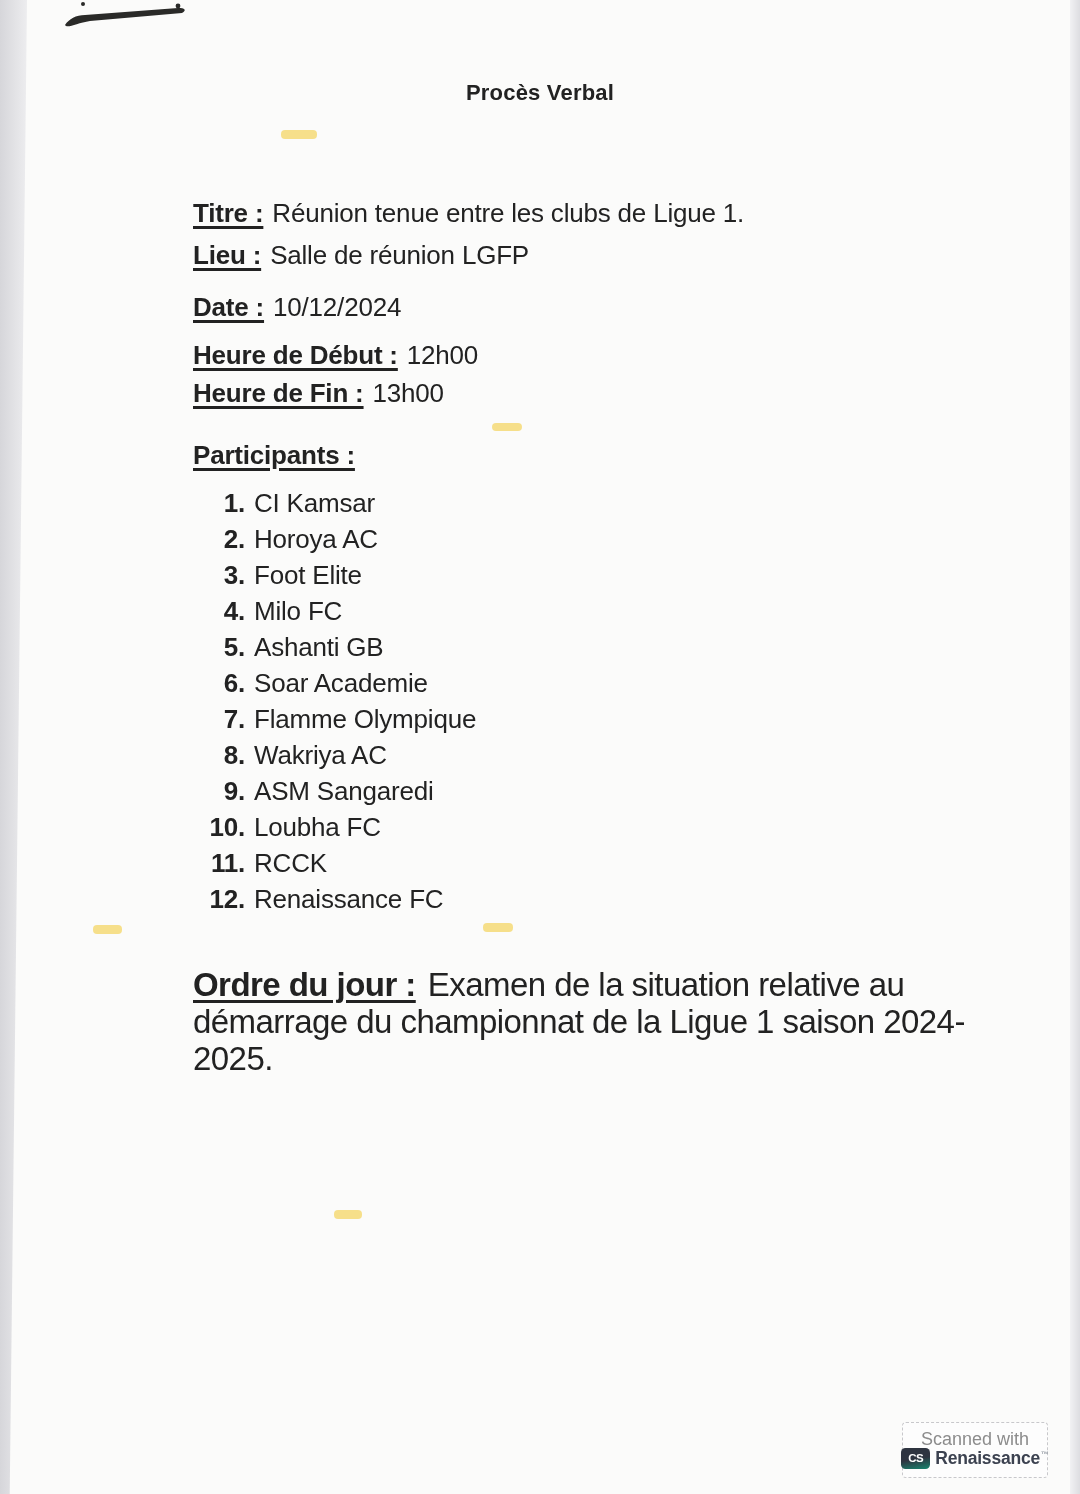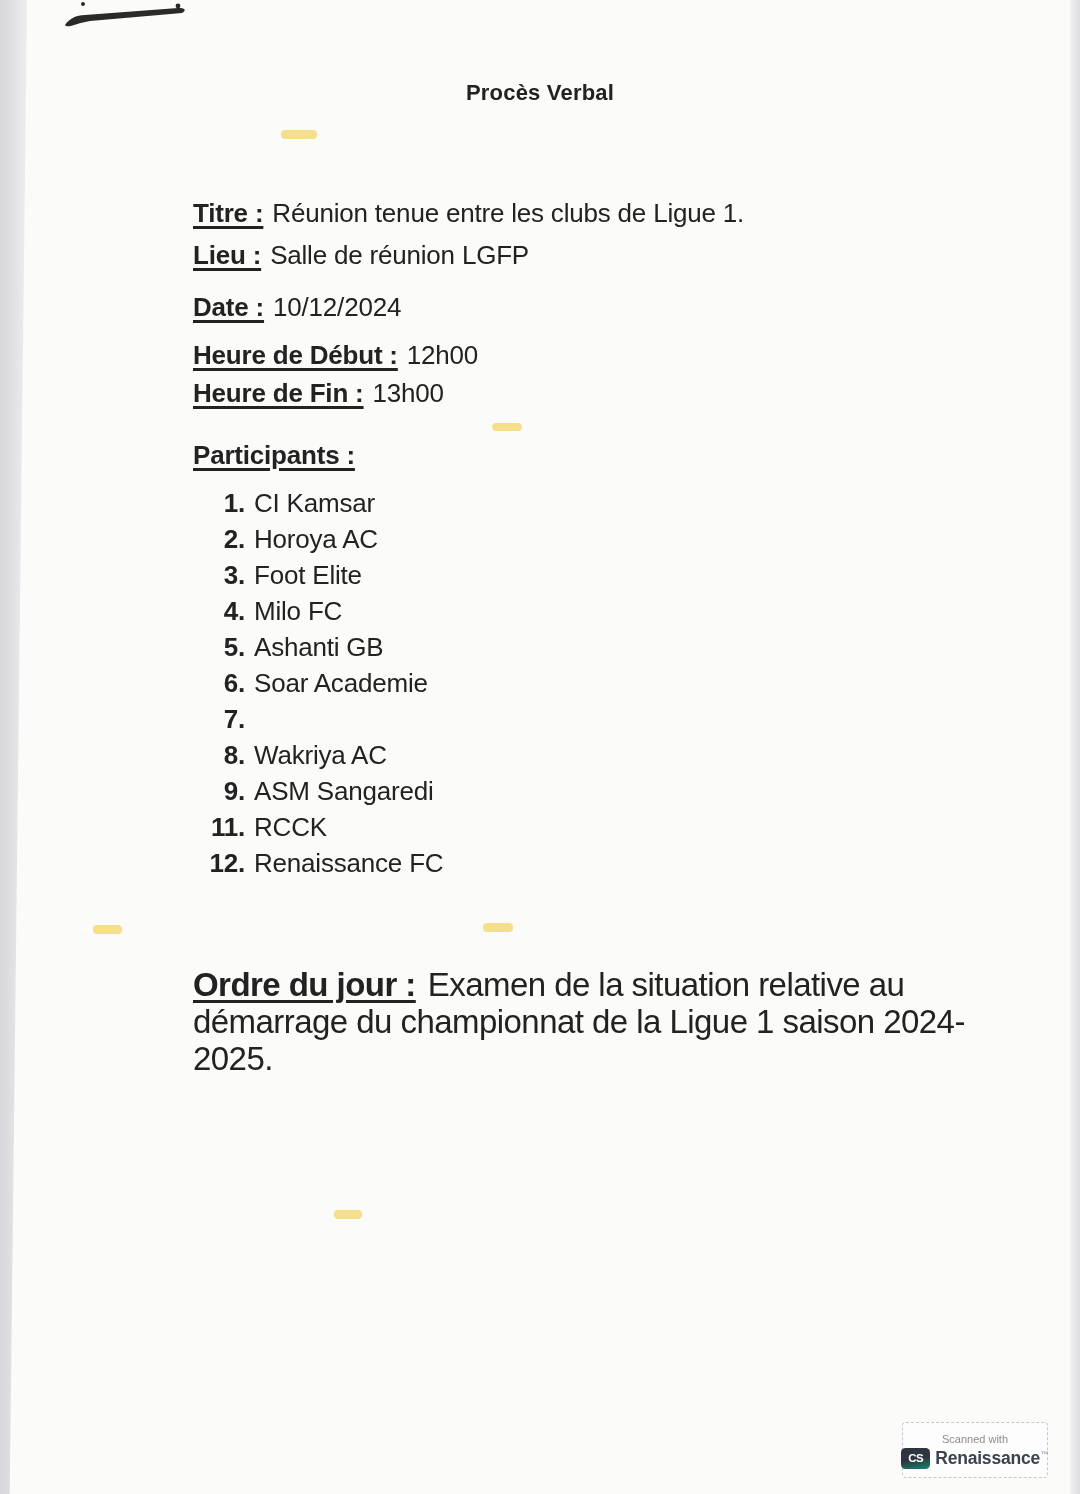--- a/index.html
+++ b/index.html
@@ -67,21 +67,21 @@
     font-weight:bold;margin-right:12px;
     text-decoration:underline;text-decoration-thickness:2.8px;text-underline-offset:4px;
   }
 
   .cam-badge{
     position:absolute;left:902px;top:1422px;width:146px;height:56px;
     border:1.5px dashed #c8c8cb;border-radius:4px;background:#fdfdfd;
     display:flex;flex-direction:column;align-items:center;justify-content:center;
     box-sizing:border-box;gap:2px;
   }
-  .scanned-with{font-size:11px;color:var(--badge_text,#8c8c8c);line-height:14px;}
+  .scanned-with{font-size:18px;color:var(--badge_text,#8c8c8c);line-height:14px;}
   .brand-row{display:flex;align-items:center;gap:5px;}
   .cs-logo{
     width:29px;height:21px;border-radius:4.5px;
     background:linear-gradient(170deg,var(--logo_top,#2e3440) 52%,var(--logo_bottom,#17866f) 100%);
     color:#fff;font-size:11.5px;font-weight:bold;
     display:flex;align-items:center;justify-content:center;letter-spacing:-.5px;
   }
   .brand-name{font-size:17.5px;font-weight:600;color:var(--brand_text,#3c4250);letter-spacing:-.2px;}
   .brand-tm{font-size:8px;color:#9aa0a8;vertical-align:super;margin-left:1px;}
 </style>
@@ -150,32 +150,37 @@
     <span class="p-name">Ashanti GB</span>
   </li>
 
   <li>
     <span class="p-num">6.</span>
     <span class="p-name">Soar Academie</span>
   </li>
 
   <li>
     <span class="p-num">7.</span>
+    <span class="p-name">Flamme Olympique</span>
   </li>
 
   <li>
     <span class="p-num">8.</span>
     <span class="p-name">Wakriya AC</span>
   </li>
 
   <li>
     <span class="p-num">9.</span>
     <span class="p-name">ASM Sangaredi</span>
   </li>
 
+  <li>
+    <span class="p-num">10.</span>
+    <span class="p-name">Loubha FC</span>
+  </li>
 
   <li>
     <span class="p-num">11.</span>
     <span class="p-name">RCCK</span>
   </li>
 
   <li>
     <span class="p-num">12.</span>
     <span class="p-name">Renaissance FC</span>
   </li>

